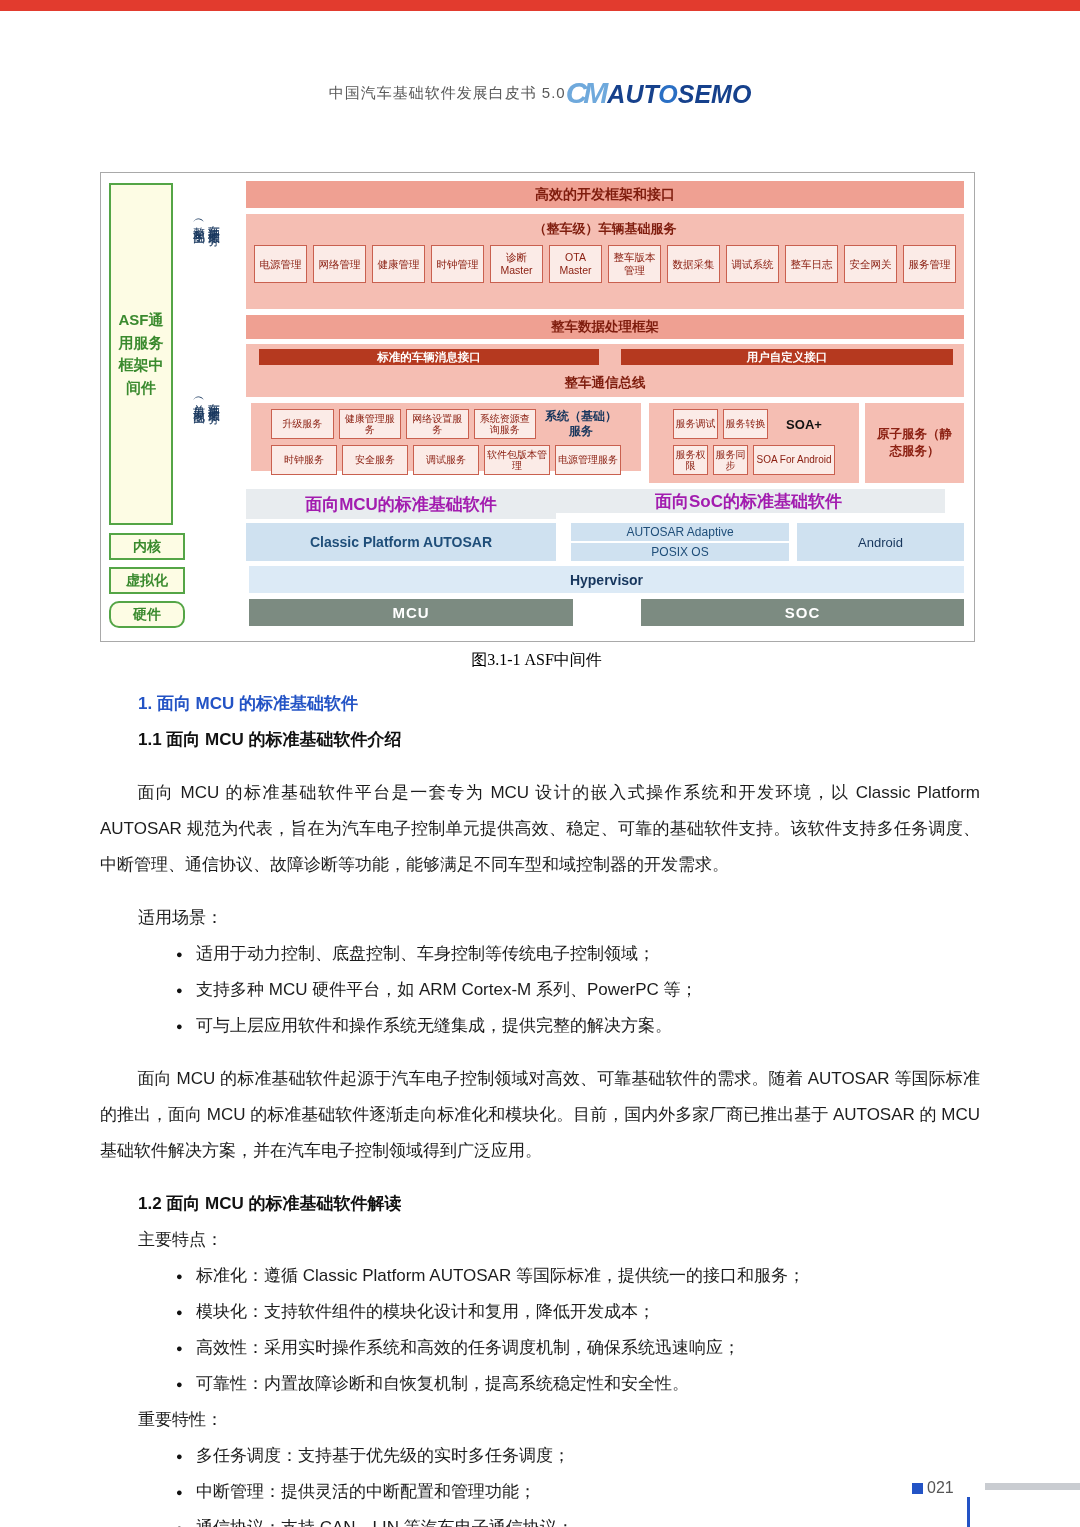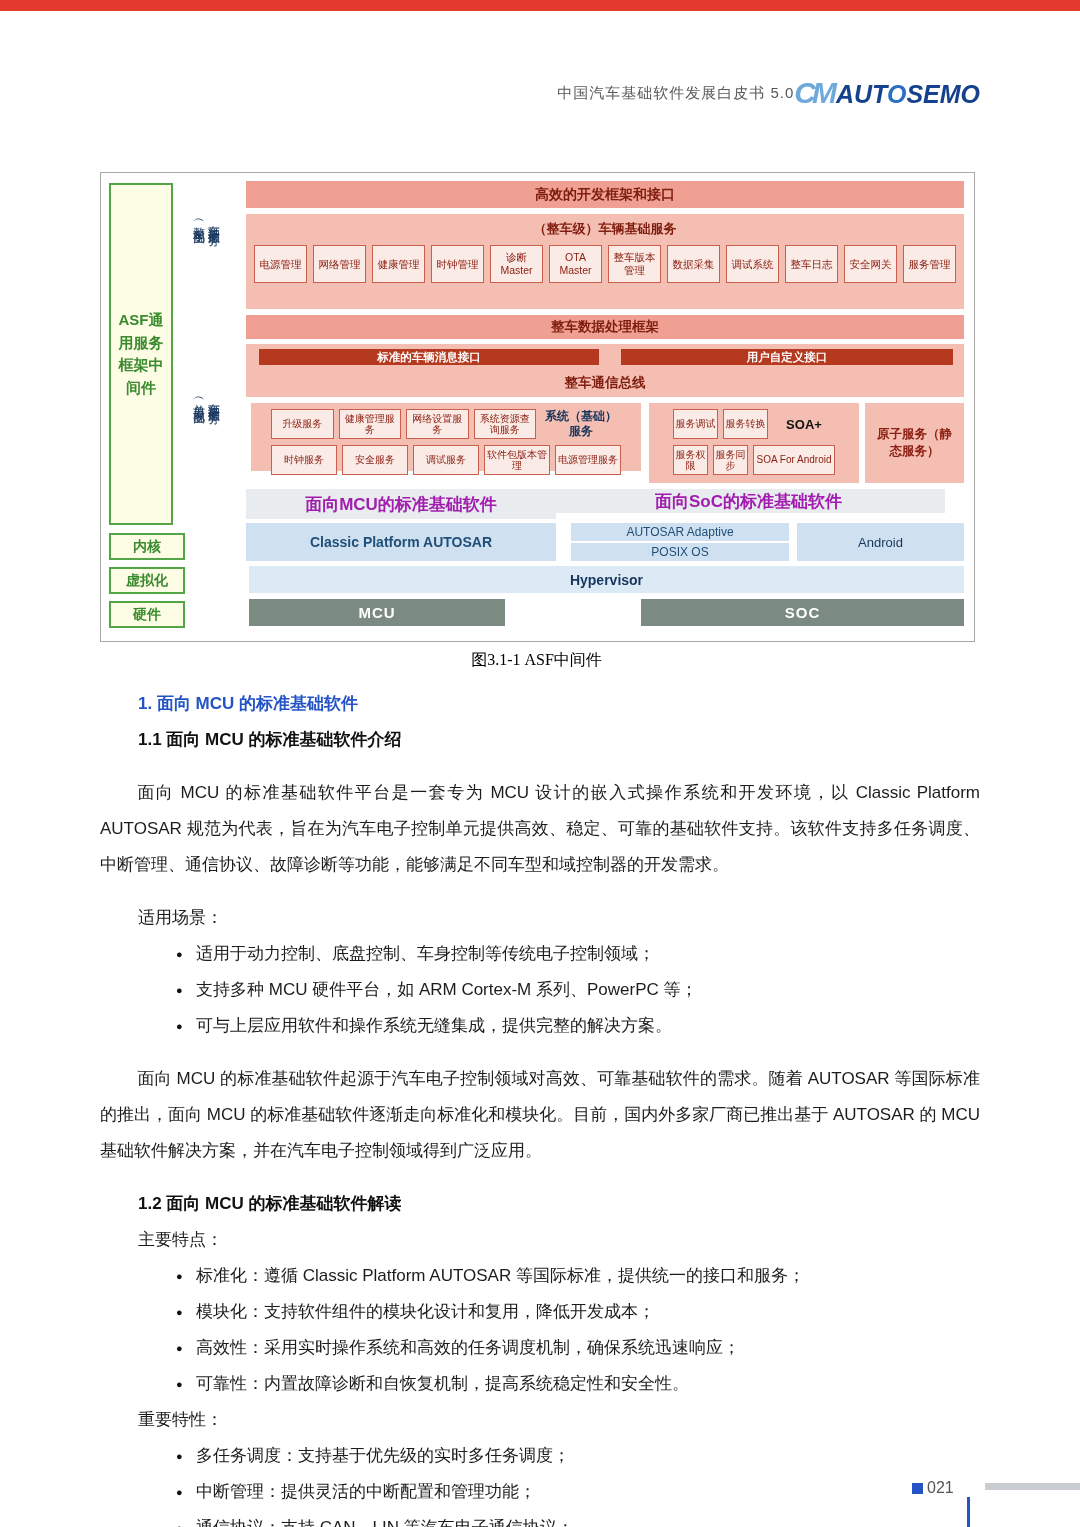--- a/index.html
+++ b/index.html
@@ -6,36 +6,36 @@
   body{
     width:1080px;height:1527px;position:relative;background:#fff;overflow:hidden;
     font-family:"Liberation Sans","DejaVu Sans",sans-serif;color:#222;
   }
   .flexc{display:flex;align-items:center;justify-content:center;text-align:center;}
 
   
   .top-red-bar{position:absolute;top:0;left:0;width:100%;height:11px;background:#e23b2e;}
 
   
-  .header{position:absolute;top:72px;left:100px;width:880px;height:42px;display:flex;justify-content:flex-end;align-items:center;}
+  .header{position:absolute;top:72px;left:100px;width:880px;height:42px;display:flex;justify-content:center;align-items:center;}
   .header-title{font-size:15px;color:#595959;letter-spacing:1px;}
   .logo{font-style:italic;font-weight:bold;white-space:nowrap;}
   .logo-cm{color:#6fa9dc;font-size:30px;letter-spacing:-4px;margin-right:3px;}
   .logo-text{color:#16418c;font-size:25px;letter-spacing:0px;}
   .logo-o{color:#2a6fc4;}
 
   
   .diagram{position:absolute;left:100px;top:172px;width:873px;height:468px;border:1px solid #a9a9a9;background:#fff;}
   .diagram *{box-sizing:border-box;}
   .abs{position:absolute;}
 
   .greenish{background:#fdfce4;border:2px solid #54a546;color:#3a8a2e;font-weight:bold;}
   .asf-box{left:8px;top:10px;width:64px;height:342px;font-size:15px;line-height:1.5;padding:0 7px;}
   .green-box{left:8px;width:76px;height:27px;font-size:14px;}
-  .kernel{top:360px;} .virt{top:394px;} .hw{top:428px;}
+  .kernel{top:360px;} .virt{top:394px;} .hw{top:428px;border-radius:10px;}
 
   .vlabel{writing-mode:vertical-rl;color:#17365d;font-size:12px;letter-spacing:2px;line-height:15px;}
   .vlabel1{left:90px;top:42px;height:145px;}
   .vlabel2{left:90px;top:220px;height:155px;}
 
   .salmon-bar{background:#efa092;color:#7f1d0e;font-weight:bold;font-size:13.5px;}
   .salmon-panel{background:#f5beb3;}
   .dev-bar{left:145px;top:8px;width:718px;height:27px;font-size:14px;}
   .vehicle-panel{left:145px;top:41px;width:718px;height:95px;}
   .vehicle-title{color:#7f1d0e;font-weight:bold;font-size:13px;text-align:center;padding-top:6px;}
@@ -62,21 +62,21 @@
   .std-header{background:#e8ecef;color:#a21caf;font-weight:bold;font-size:17px;}
   .mcu-header{left:145px;top:316px;width:310px;height:30px;}
   .soc-header{left:451px;top:316px;width:393px;height:24px;}
   .blue-box{background:#cfe1f0;color:#1f4e79;}
   .classic{left:145px;top:350px;width:310px;height:38px;font-weight:bold;font-size:14px;}
   .adaptive{left:470px;top:350px;width:218px;height:18px;font-size:12px;}
   .posix{left:470px;top:370px;width:218px;height:18px;font-size:12px;}
   .android{left:696px;top:350px;width:167px;height:38px;font-size:13px;color:#17365d;}
   .hypervisor{left:148px;top:393px;width:715px;height:27px;background:#dceaf6;color:#17365d;font-weight:bold;font-size:14px;}
   .hwbar{background:#7c8b81;color:#fff;font-weight:bold;font-size:15px;letter-spacing:1px;}
-  .mcu-bar{left:148px;top:426px;width:256px;height:27px;}
+  .mcu-bar{left:148px;top:426px;width:324px;height:27px;}
   .soc-bar{left:540px;top:426px;width:323px;height:27px;}
 
   .caption{position:absolute;left:100px;top:650px;width:873px;text-align:center;
            font-family:"Liberation Serif","DejaVu Serif",serif;font-size:16px;color:#000;}
 
   
   .content{position:absolute;left:100px;top:686px;width:880px;font-size:17px;line-height:36px;color:#1c1c1c;}
   .h-blue{color:#2353c5;font-weight:bold;margin-left:38px;}
   .h-black{font-weight:bold;color:#111;margin-left:38px;}
   .para{text-align:justify;text-indent:2.2em;}

